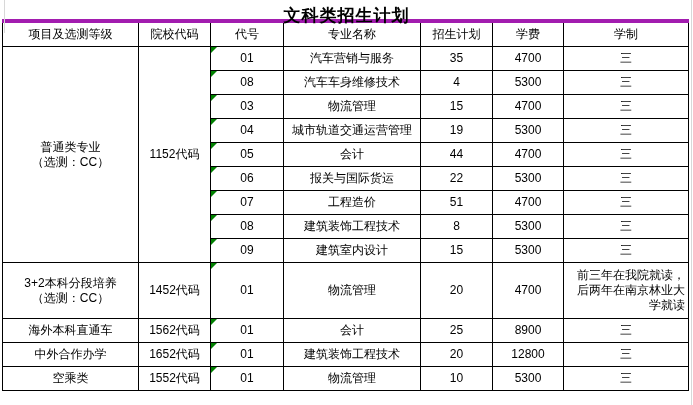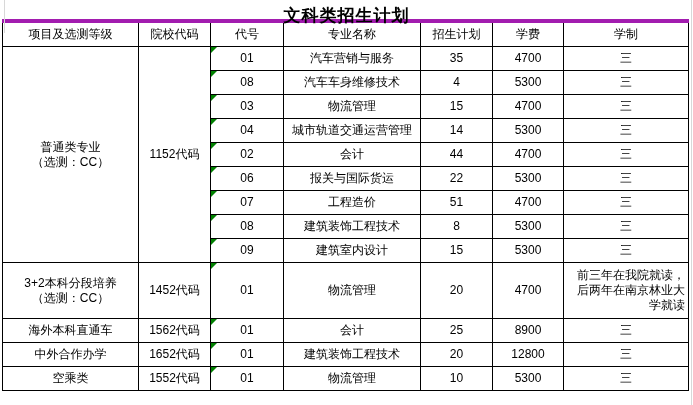--- a/index.html
+++ b/index.html
@@ -99,26 +99,26 @@
       <tr>
         <td class="code"><span class="tri"></span><span>03</span></td>
         <td>物流管理</td>
         <td>15</td>
         <td>4700</td>
         <td>三</td>
       </tr>
       <tr>
         <td class="code"><span class="tri"></span><span>04</span></td>
         <td>城市轨道交通运营管理</td>
-        <td>14</td>
+        <td>19</td>
         <td>5300</td>
         <td>三</td>
       </tr>
       <tr>
-        <td class="code"><span class="tri"></span><span>02</span></td>
+        <td class="code"><span class="tri"></span><span>05</span></td>
         <td>会计</td>
         <td>44</td>
         <td>4700</td>
         <td>三</td>
       </tr>
       <tr>
         <td class="code"><span class="tri"></span><span>06</span></td>
         <td>报关与国际货运</td>
         <td>22</td>
         <td>5300</td>

